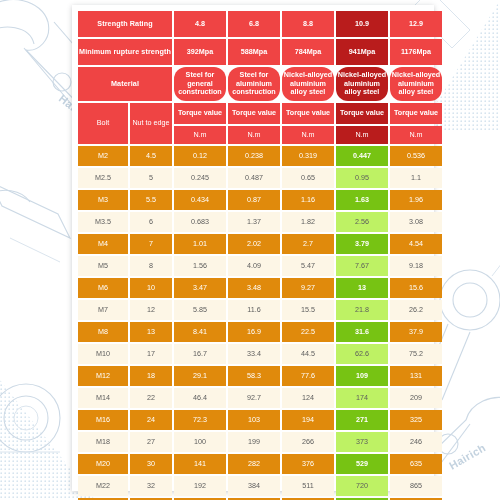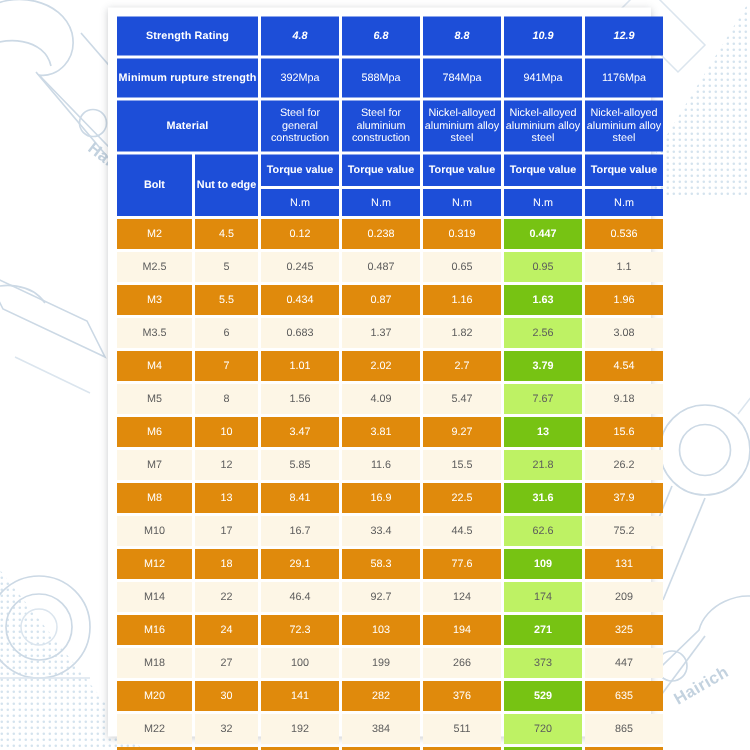--- a/index.html
+++ b/index.html
@@ -37,36 +37,36 @@
     font-size:7.2px;line-height:1.22;
     padding:0 1px;
   }
 
   
   col.c0{width:50px;}
   col.c1{width:42px;}
   col.cv{width:52px;}
 
   
-  .hdr{background:#1d4ed8;color:#ffffff;font-weight:bold;}
+  .hdr{background:#ef4444;color:#ffffff;font-weight:bold;}
   .hdr-lbl{font-size:8.6px;letter-spacing:.1px;}
-  .hdr-num{font-size:11px;font-weight:bold;font-style:italic;}
-  .hdr-mpa{font-size:7.2px;font-weight:normal;}
-  .hdr-mat{font-size:7px;font-weight:normal;text-align:left;padding-left:5px;line-height:1.35;}
-  .hdr-green{background:#1d4ed8;color:#ffffff;margin-left:40px;}
+  .hdr-num{font-size:11px;font-weight:bold;}
+  .hdr-mpa{font-size:7.2px;font-weight:bold;}
+  .hdr-mat{font-size:7px;font-weight:bold;text-align:left;padding-left:5px;line-height:1.35;border-radius:12px;}
+  .hdr-green{background:#b91c1c;color:#ffffff;margin-left:40px;}
 
   .r-strength td{height:26px;}
   .r-rupture td{height:26px;}
   .r-material td{height:34px;}
   .r-bolt td{height:21px;}
   .r-nm td{height:18px;}
 
   .tq{font-size:7.4px;font-weight:bold;}
   .nm{font-size:7.4px;font-weight:normal;}
-  .bolt-h{font-size:9px;font-weight:bold;}
+  .bolt-h{font-size:9px;font-weight:normal;}
 
   
   tr.odd td{background:#e08a0c;color:#ffffff;height:20px;}
   tr.even td{background:#fdf6e6;color:#5d5d5d;height:20px;margin-top:22px;}
   tr.odd td.green{background:#77c313;color:#ffffff;font-weight:bold;}
   tr.even td.green{background:#bef264;color:#5d5d5d;}
   td.dval{font-size:7.6px;}
 </style>
 </head>
 <body>
@@ -232,21 +232,21 @@
           <td class="dval">1.56</td>
           <td class="dval">4.09</td>
           <td class="dval">5.47</td>
           <td class="dval green">7.67</td>
           <td class="dval">9.18</td>
         </tr>
         <tr class="odd">
           <td class="dval">M6</td>
           <td class="dval">10</td>
           <td class="dval">3.47</td>
-          <td class="dval">3.81</td>
+          <td class="dval">3.48</td>
           <td class="dval">9.27</td>
           <td class="dval green">13</td>
           <td class="dval">15.6</td>
         </tr>
         <tr class="even">
           <td class="dval">M7</td>
           <td class="dval">12</td>
           <td class="dval">5.85</td>
           <td class="dval">11.6</td>
           <td class="dval">15.5</td>
@@ -298,21 +298,21 @@
           <td class="dval green">271</td>
           <td class="dval">325</td>
         </tr>
         <tr class="even">
           <td class="dval">M18</td>
           <td class="dval">27</td>
           <td class="dval">100</td>
           <td class="dval">199</td>
           <td class="dval">266</td>
           <td class="dval green">373</td>
-          <td class="dval">447</td>
+          <td class="dval">246</td>
         </tr>
         <tr class="odd">
           <td class="dval">M20</td>
           <td class="dval">30</td>
           <td class="dval">141</td>
           <td class="dval">282</td>
           <td class="dval">376</td>
           <td class="dval green">529</td>
           <td class="dval">635</td>
         </tr>

